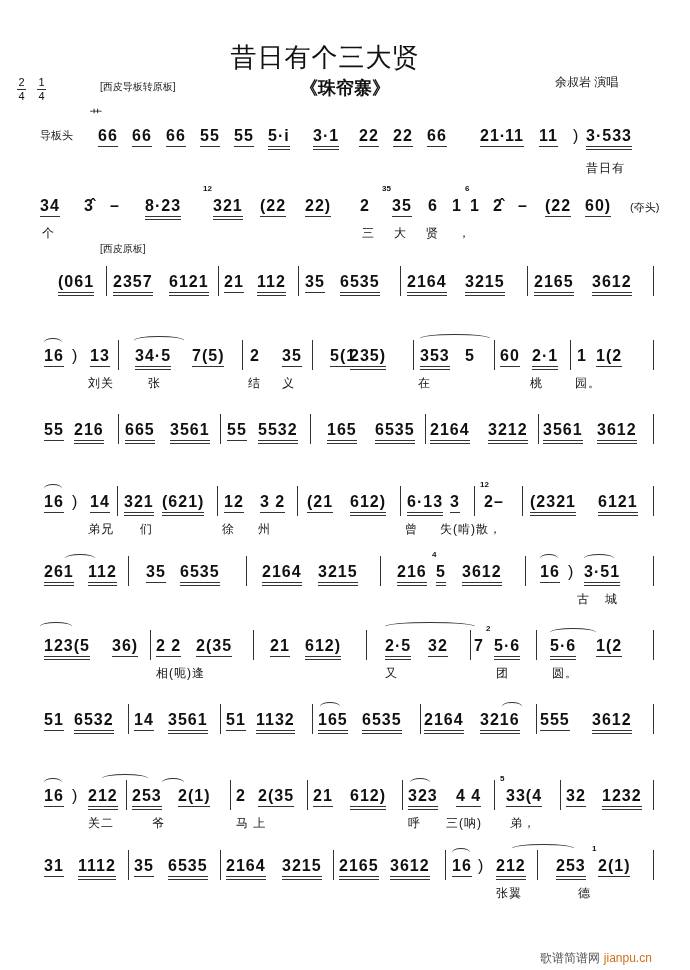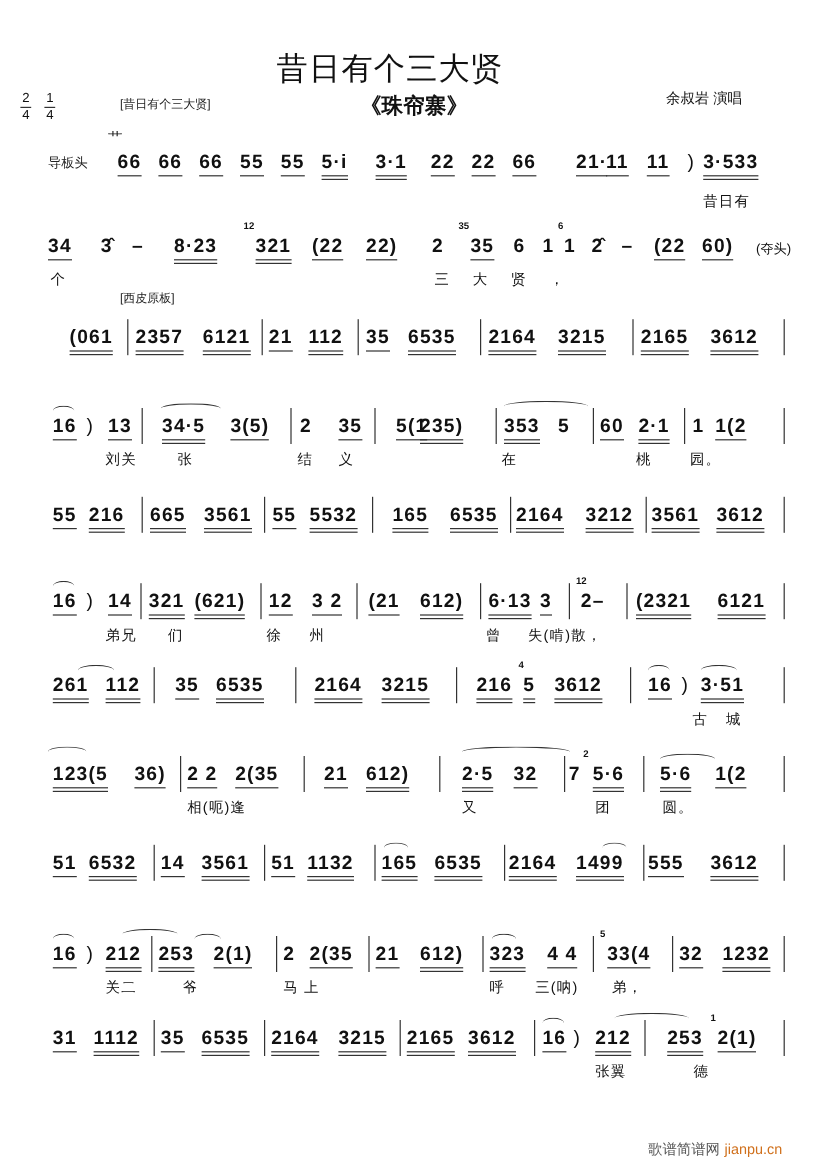--- a/index.html
+++ b/index.html
@@ -31,21 +31,21 @@
 </style>
 </head>
 <body>
 
 <div class="title">昔日有个三大贤</div>
 <div class="subtitle">《珠帘寨》</div>
 <div class="performer">余叔岩  演唱</div>
 
 <div class="timesig" style="left:17px"><span class="num">2</span>4</div>
 <div class="timesig" style="left:37px"><span class="num">1</span>4</div>
-<div class="tag" style="left:100px;top:80px">[昔日有个三大贤]</div>
+<div class="tag" style="left:100px;top:80px">[西皮导板转原板]</div>
 <div class="sanban">艹</div>
 <div class="tag" style="left:40px;top:128px;font-size:11px">导板头</div>
 
 <div class="row" style="top:126px">
   <span class="tok u1" style="left:98px">66</span>
   <span class="tok u1" style="left:132px">66</span>
   <span class="tok u1" style="left:166px">66</span>
   <span class="tok u1" style="left:200px">55</span>
   <span class="tok u1" style="left:234px">55</span>
   <span class="tok u2" style="left:268px">5·i</span>
@@ -108,21 +108,21 @@
 </div>
 
 <div class="row" style="top:346px">
   <span class="arc" style="left:44px;top:-8px;width:18px"></span>
   <span class="tok u1" style="left:44px">16</span>
   <span class="paren" style="left:72px">)</span>
   <span class="tok u1" style="left:90px">13</span>
   <span class="bar" style="left:118px"></span>
   <span class="arc" style="left:134px;top:-10px;width:50px"></span>
   <span class="tok u2" style="left:135px">34·5</span>
-  <span class="tok u1" style="left:192px">3(5)</span>
+  <span class="tok u1" style="left:192px">7(5)</span>
   <span class="bar" style="left:242px"></span>
   <span class="tok" style="left:250px">2</span>
   <span class="tok u1" style="left:282px">35</span>
   <span class="bar" style="left:312px"></span>
   <span class="tok u1" style="left:330px">5(1</span>
   <span class="tok u2" style="left:350px">235)</span>
   <span class="bar" style="left:413px"></span>
   <span class="arc" style="left:420px;top:-12px;width:70px"></span>
   <span class="tok u2" style="left:420px">353</span>
   <span class="tok" style="left:465px">5</span>
@@ -258,21 +258,21 @@
   <span class="bar" style="left:220px"></span>
   <span class="tok u1" style="left:226px">51</span>
   <span class="tok u2" style="left:256px">1132</span>
   <span class="bar" style="left:312px"></span>
   <span class="arc" style="left:320px;top:-8px;width:20px"></span>
   <span class="tok u2" style="left:318px">165</span>
   <span class="tok u2" style="left:362px">6535</span>
   <span class="bar" style="left:420px"></span>
   <span class="tok u2" style="left:424px">2164</span>
   <span class="arc" style="left:502px;top:-8px;width:20px"></span>
-  <span class="tok u2" style="left:480px">1499</span>
+  <span class="tok u2" style="left:480px">3216</span>
   <span class="bar" style="left:536px"></span>
   <span class="tok u1" style="left:540px">555</span>
   <span class="tok u2" style="left:592px">3612</span>
   <span class="bar" style="left:653px"></span>
 </div>
 
 <div class="row" style="top:786px">
   <span class="arc" style="left:44px;top:-8px;width:18px"></span>
   <span class="tok u1" style="left:44px">16</span>
   <span class="paren" style="left:72px">)</span>

